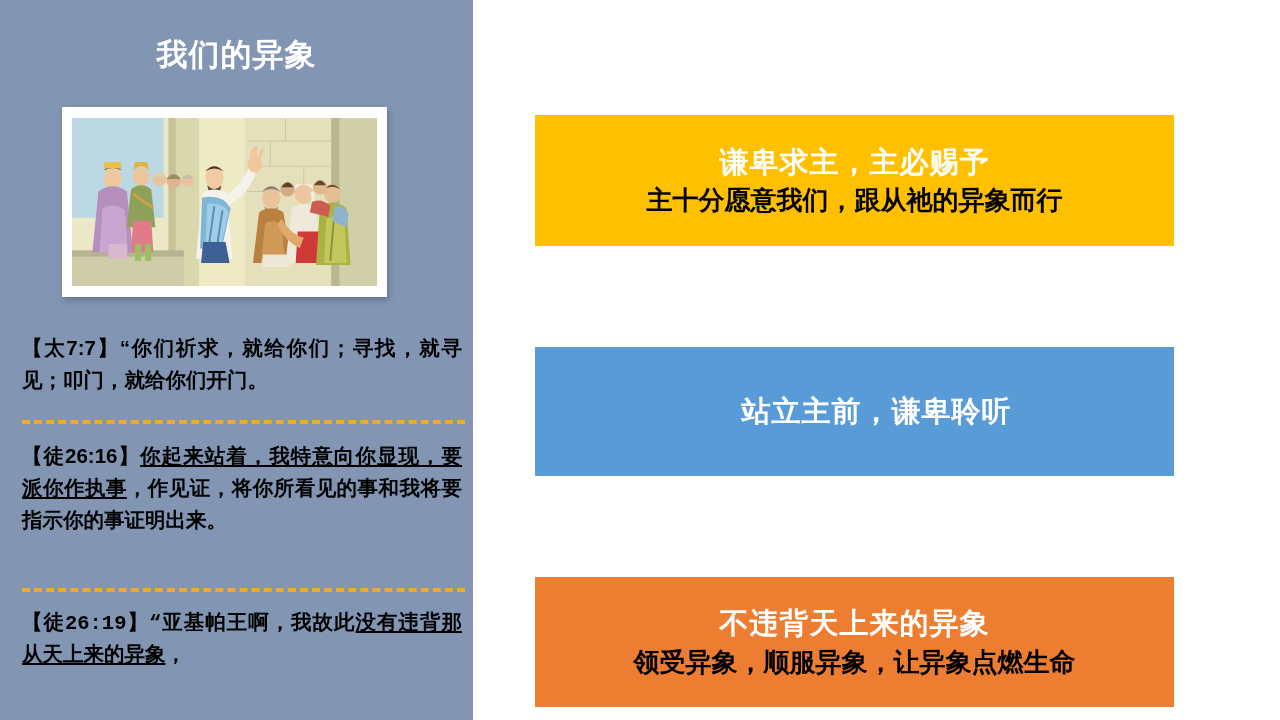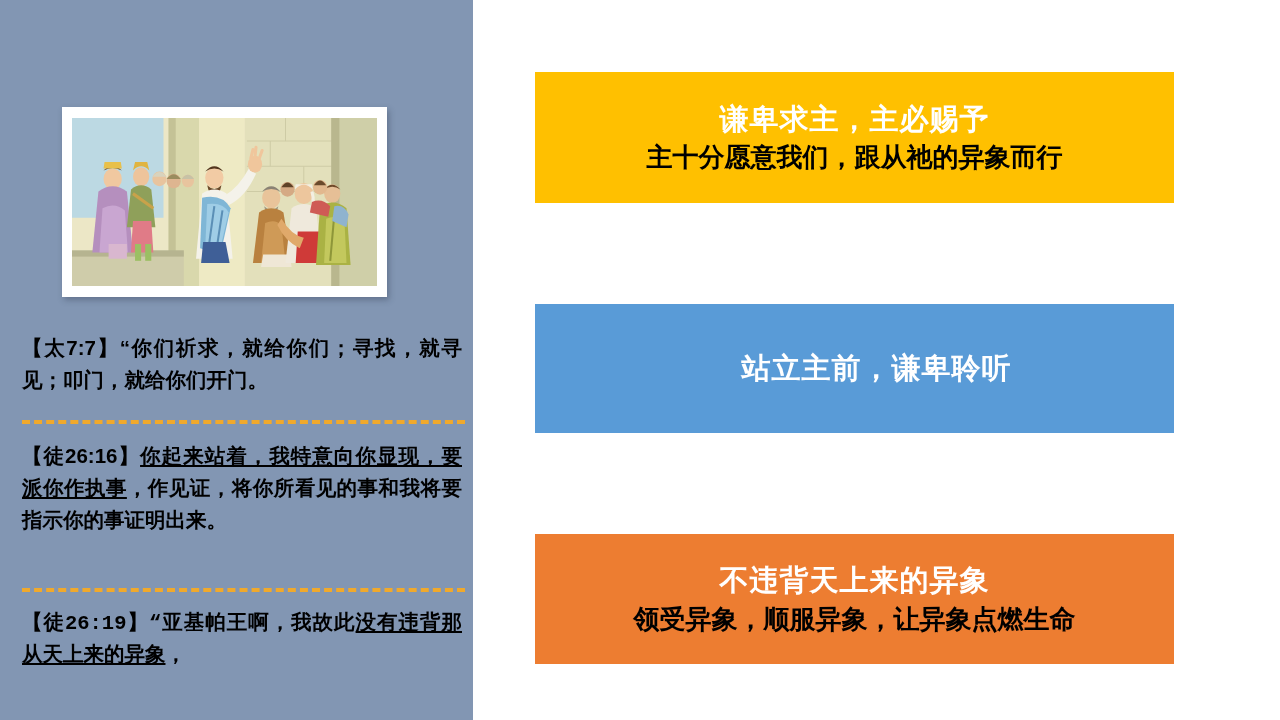--- a/index.html
+++ b/index.html
@@ -91,20 +91,21 @@
   
   .panel {
     position: absolute;
     left: 535px;
     width: 639px;
     box-sizing: border-box;
     display: flex;
     flex-direction: column;
     align-items: center;
     justify-content: center;
+    margin-top: 43px;
   }
   .panel .headline {
     color: #ffffff;
     font-size: 29px;
     font-weight: bold;
     letter-spacing: 1px;
     line-height: 1.2;
     white-space: nowrap;
   }
   .panel .subline {
@@ -131,20 +132,21 @@
     top: 534px;
     height: 130px;
     background: #ed7d31;
   }
 </style>
 </head>
 <body>
 
 <div id="sidebar" style="background: rgb(130, 150, 179);">
 
+  <div id="slide-title">我们的异象</div>
 
   <div id="picture-frame">
     <div id="picture-canvas">
       <svg viewBox="0 0 300 160" preserveAspectRatio="none">
 
         <rect x="0" y="0" width="300" height="160" fill="#ece7c6"></rect>
         <rect x="0" y="0" width="90" height="95" fill="#bcd9e3"></rect>
         <rect x="95" y="0" width="30" height="160" fill="#d9d8ac"></rect>
         <rect x="125" y="0" width="45" height="160" fill="#eeeac4"></rect>
         <rect x="170" y="0" width="90" height="160" fill="#e3e0bb"></rect>

